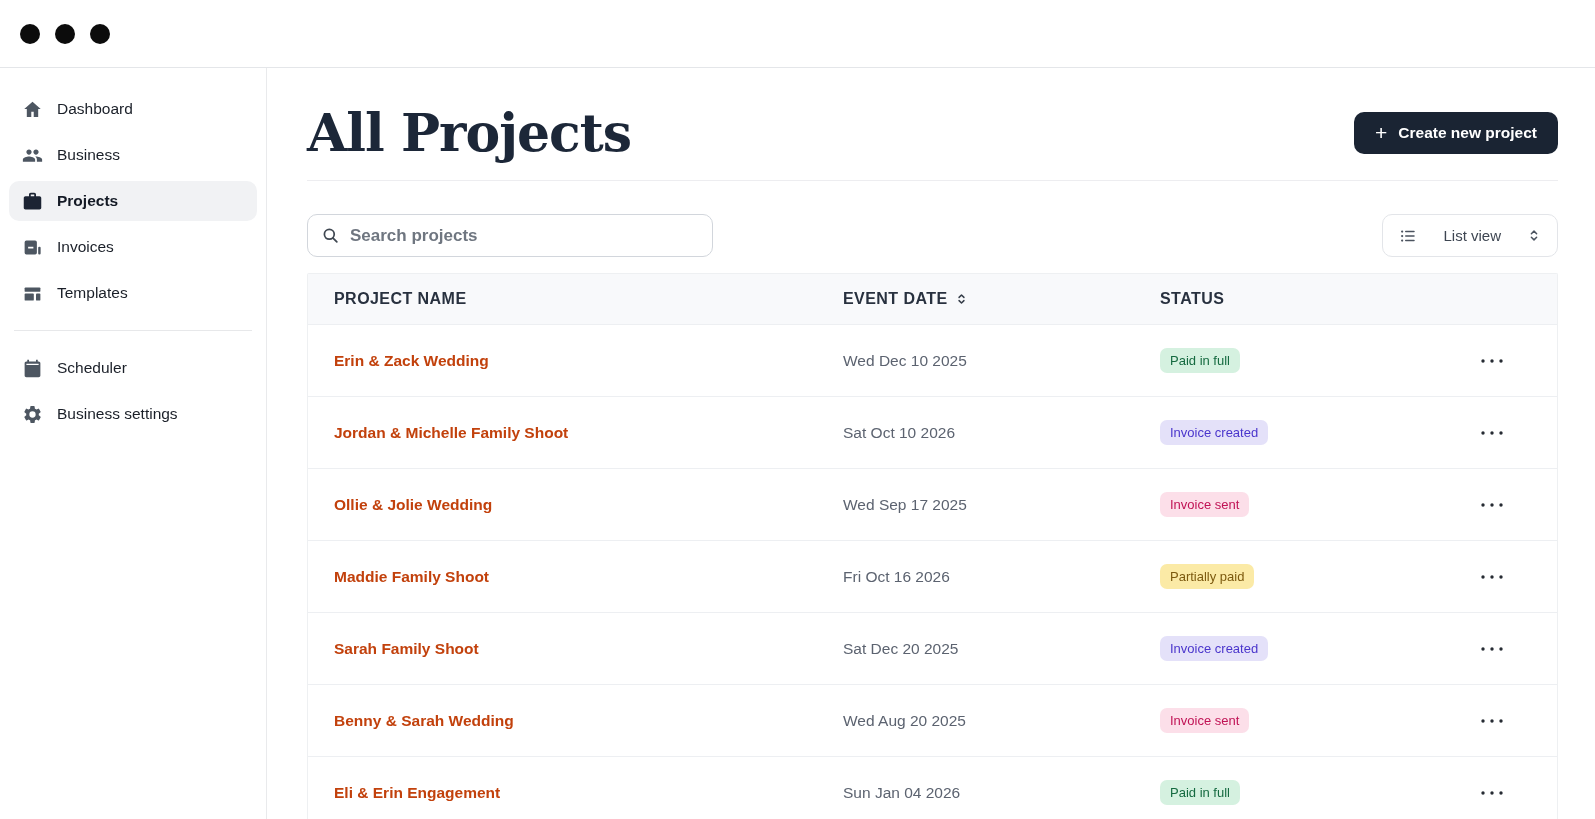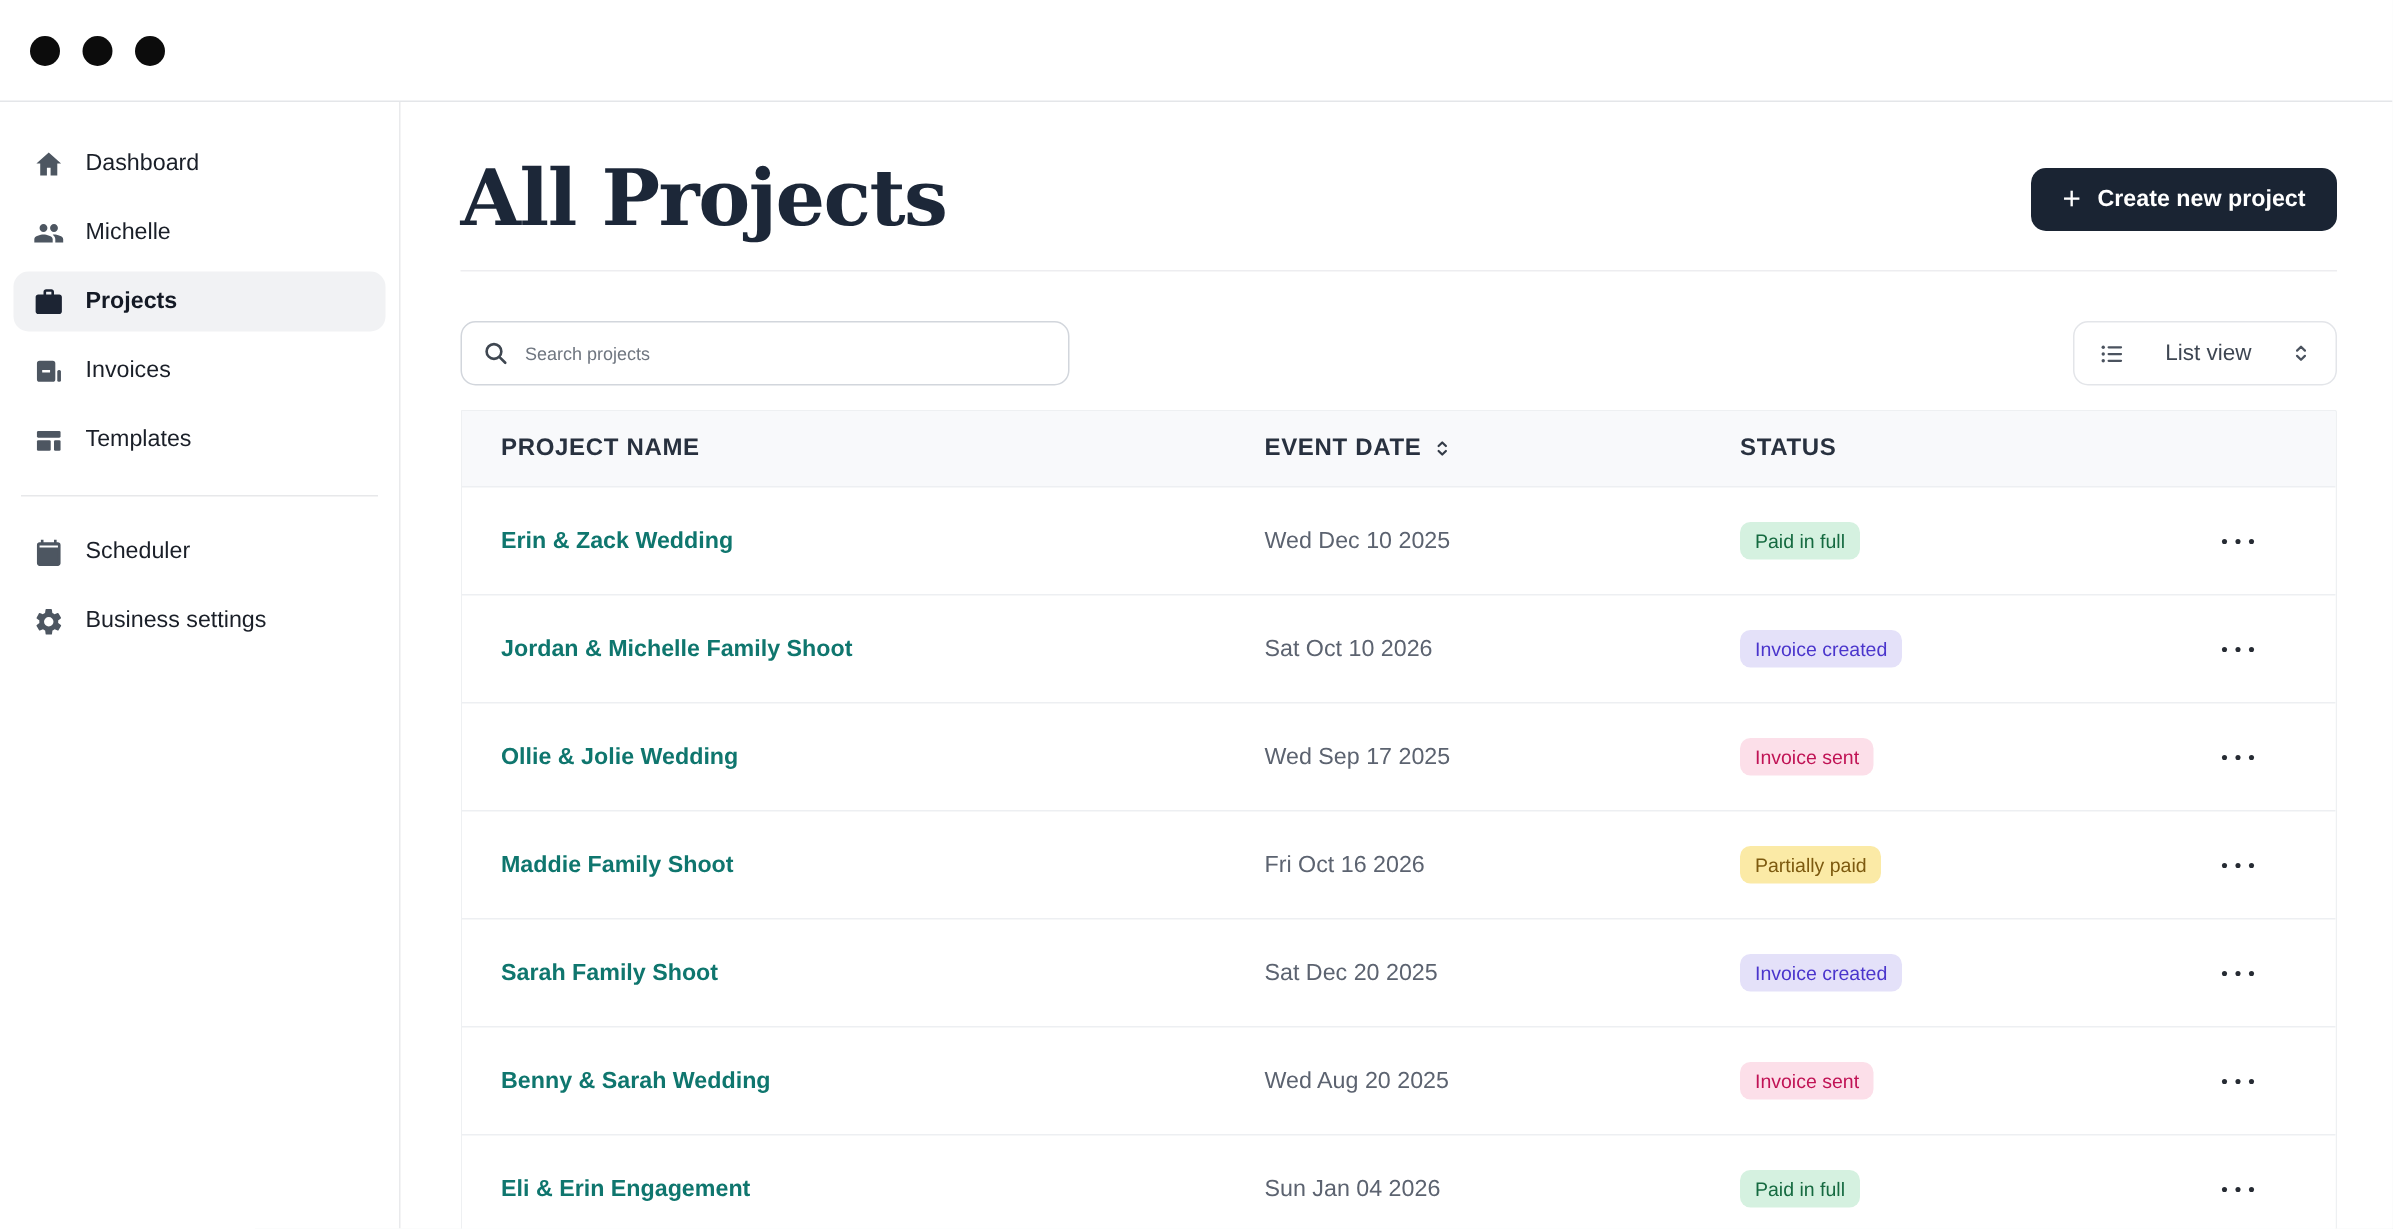--- a/index.html
+++ b/index.html
@@ -39,43 +39,43 @@
                 font-family:"Liberation Sans", sans-serif; }
   .create-btn .plus { font-size:21px; font-weight:300; line-height:1;
                       margin-top:-2px; }
 
   
   .toolbar { margin-top:33px; display:flex; justify-content:space-between;
              align-items:center; }
   .search-box { width:406px; height:43px; border:1px solid #d2d6dc;
                 border-radius:10px; display:flex; align-items:center;
                 padding:0 13px; gap:10px; background:#fff; }
-  .search-box input { border:none; outline:none; flex:1; font-size:12px;
+  .search-box input { border:none; outline:none; flex:1; font-size:17px;
                       color:#14532d; background:transparent;
-                      font-family:"Liberation Sans", sans-serif; }
+                      font-family:"Liberation Sans", sans-serif;font-weight:bold; }
   .search-box input::placeholder { color:#6f7680; }
   .view-btn { height:43px; padding:0 16px; border:1px solid #e3e5e9;
               border-radius:10px; background:#fff; display:flex;
               align-items:center; gap:26px; font-size:15px; color:#3e4document-4document;
               color:#3e4document; cursor:pointer; }
   .view-btn { color:#3e4652; font-family:"Liberation Sans", sans-serif; }
 
   
   .table { margin-top:16px; border:1px solid #eef0f2; border-bottom:none;
            border-radius:2px 2px 0 0; }
   .thead { display:flex; align-items:center; height:50px; background:#f8f9fb;
            font-size:16px; font-weight:bold; color:#28313f;
            letter-spacing:.45px; }
   .trow { display:flex; align-items:center; height:72px; background:#fff;
           border-top:1px solid #edeff2; font-size:15px; cursor:pointer; }
   .col-name   { width:535px; padding-left:26px; }
   .col-date   { width:317px; }
   .col-status { width:300px; }
   .col-actions{ flex:1; display:flex; align-items:center; }
-  .project-name { font-weight:600; color:#0f766e; font-size:15.5px; }
+  .project-name { font-weight:600; color:#c2410c; font-size:15.5px; }
   .event-date { color:#5c6370; font-size:15.5px; }
   .badge { display:inline-block; padding:5px 10px; border-radius:7px;
            font-size:13px; font-weight:500; }
   .badge-paid    { background:#d5f1e0; color:#156a40; }
   .badge-created { background:#e4e1f9; color:#4a35cc; }
   .badge-sent    { background:#fcdfe9; color:#c01355; }
   .badge-partial { background:#fbeaa6; color:#7d5a0f; }
   .more-btn { margin-left:12px; border:none; background:none; cursor:pointer;
               padding:8px; display:flex; color:#262b33; }
 
@@ -102,21 +102,21 @@
           </svg>
       </span>
       <span>Dashboard</span>
     </div>
     <div class="nav-item">
       <span class="ic">
         <svg width="21" height="21" viewBox="0 0 24 24" fill="currentColor">
             <path d="M16 11c1.66 0 2.99-1.34 2.99-3S17.66 5 16 5s-3 1.34-3 3 1.34 3 3 3zm-8 0c1.66 0 2.99-1.34 2.99-3S9.66 5 8 5 5 6.34 5 8s1.34 3 3 3zm0 2c-2.33 0-7 1.17-7 3.5V19h14v-2.5c0-2.33-4.67-3.5-7-3.5zm8 0c-.29 0-.62.02-.97.05 1.16.84 1.97 1.97 1.97 3.45V19h6v-2.5c0-2.33-4.67-3.5-7-3.5z"></path>
           </svg>
       </span>
-      <span>Michelle</span>
+      <span>Business</span>
     </div>
     <div class="nav-item active">
       <span class="ic">
         <svg width="21" height="21" viewBox="0 0 24 24" fill="currentColor">
             <path d="M20 6h-4V4c0-1.11-.89-2-2-2h-4c-1.11 0-2 .89-2 2v2H4c-1.11 0-1.99.89-1.99 2L2 19c0 1.11.89 2 2 2h16c1.11 0 2-.89 2-2V8c0-1.11-.89-2-2-2zm-6 0h-4V4h4v2z"></path>
           </svg>
       </span>
       <span>Projects</span>
     </div>
     <div class="nav-item">

